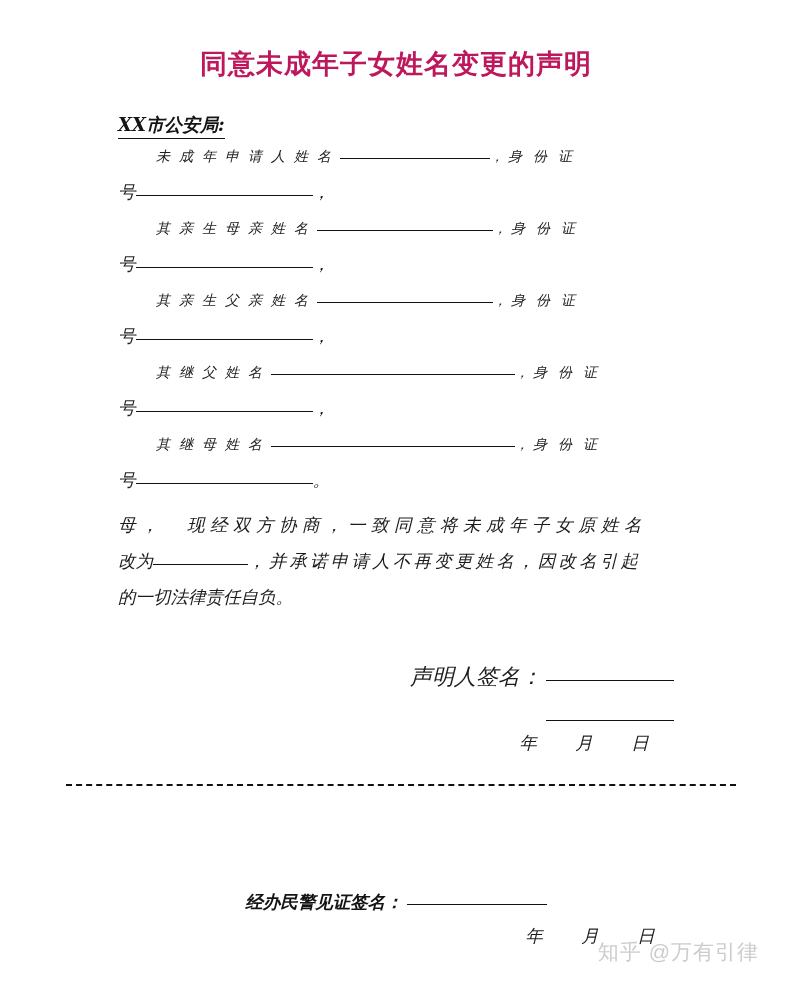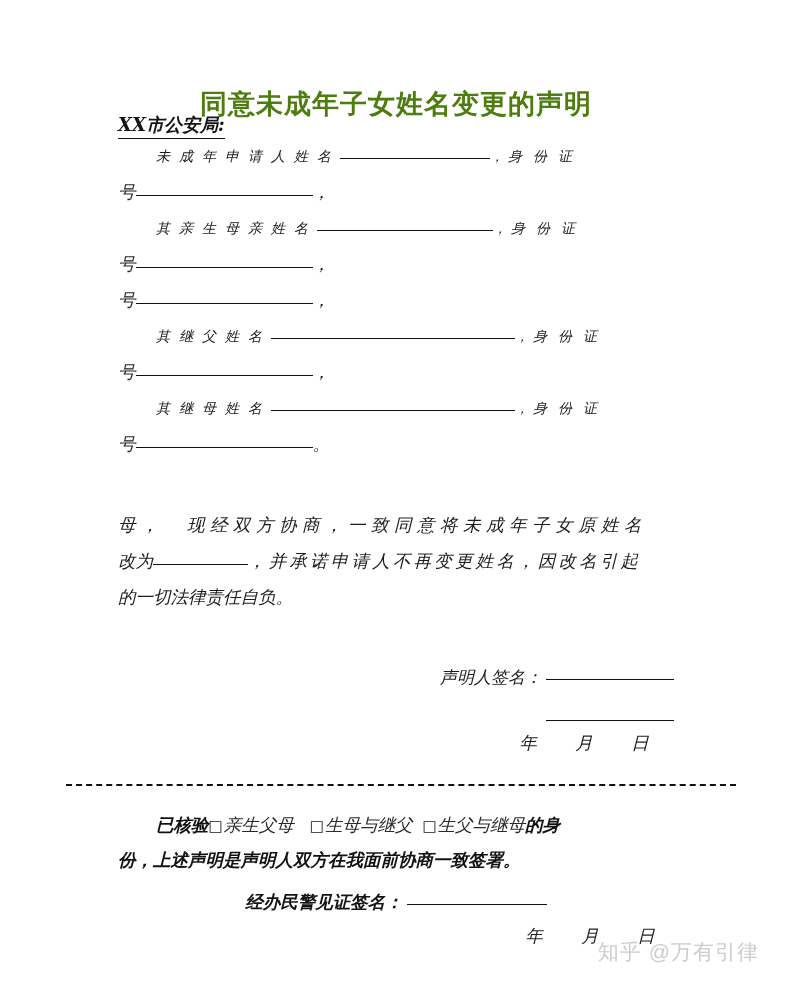--- a/index.html
+++ b/index.html
@@ -25,22 +25,21 @@
   .doc-title {
     position: absolute;
     top: 46px;
     left: 0;
     width: 792px;
     text-align: center;
     font-family: "Liberation Sans", sans-serif;
     font-weight: bold;
     font-size: 27px;
     letter-spacing: 1px;
-    color: #4d7c0f;
-    margin-top: 40px;
+    color: #be185d;
   }
 
   
   .addressee {
     position: absolute;
     top: 114px;
     left: 118px;
     font-family: "DejaVu Serif", serif;
     font-size: 18px;
     font-style: italic;
@@ -126,21 +125,21 @@
   .sigwrap {
     position: absolute;
     top: 662px;
     left: 118px;
     width: 556px;
   }
   .sigline {
     text-align: right;
     font-family: "DejaVu Serif", serif;
     font-style: italic;
-    font-size: 17px;
+    font-size: 22px;
     color: #1c1c1c;
     line-height: 30px;
     white-space: nowrap;
   }
   .sig-rule {
     display: inline-block;
     width: 128px;
     border-bottom: 1.7px solid #111;
     vertical-align: 3px;
     margin-left: 4px;
@@ -249,20 +248,23 @@
       <span>号</span><span class="rule" style="width:177px"></span><span>，</span>
     </div>
 
     <div class="fline">
       <span class="lead-indent"></span><span class="spread">其亲生母亲姓名</span><span class="rule" style="width:176px"></span><span>，</span><span class="tail-zs">身份证</span>
     </div>
     <div class="numline">
       <span>号</span><span class="rule" style="width:177px"></span><span>，</span>
     </div>
 
+    <div class="fline">
+      <span class="lead-indent"></span><span class="spread">其亲生父亲姓名</span><span class="rule" style="width:176px"></span><span>，</span><span class="tail-zs">身份证</span>
+    </div>
     <div class="numline">
       <span>号</span><span class="rule" style="width:177px"></span><span>，</span>
     </div>
 
     <div class="fline">
       <span class="lead-indent"></span><span class="spread">其继父姓名</span><span class="rule" style="width:244px"></span><span>，</span><span class="tail-zs">身份证</span>
     </div>
     <div class="numline">
       <span>号</span><span class="rule" style="width:177px"></span><span>，</span>
     </div>
@@ -289,26 +291,20 @@
       <span>声明人签名：</span><span class="sig-rule"></span>
     </div>
     <div class="sig-rule2"></div>
     <div class="ymd">
       <span>年</span><span>月</span><span>日</span>
     </div>
   </div>
 
   <div class="sep"></div>
 
-  <div class="verify">
-    <p>
-      <span class="lead-indent"></span><span class="vb">已核验</span><span class="cbox">□</span><span class="vlight">亲生父母</span><span class="gap-m"></span><span class="cbox">□</span><span class="vlight">生母与继父</span><span class="gap-s"></span><span class="cbox">□</span><span class="vlight">生父与继母</span><span class="vb">的身</span>
-    </p>
-    <p class="vb">份，上述声明是声明人双方在我面前协商一致签署。</p>
-  </div>
 
   <div class="officer">
     <span>经办民警见证签名：</span><span class="sig-rule"></span>
   </div>
 
   <div class="ymd2">
     <span>年</span><span>月</span><span>日</span>
   </div>
 
   <div class="watermark">知乎 @万有引律</div>

